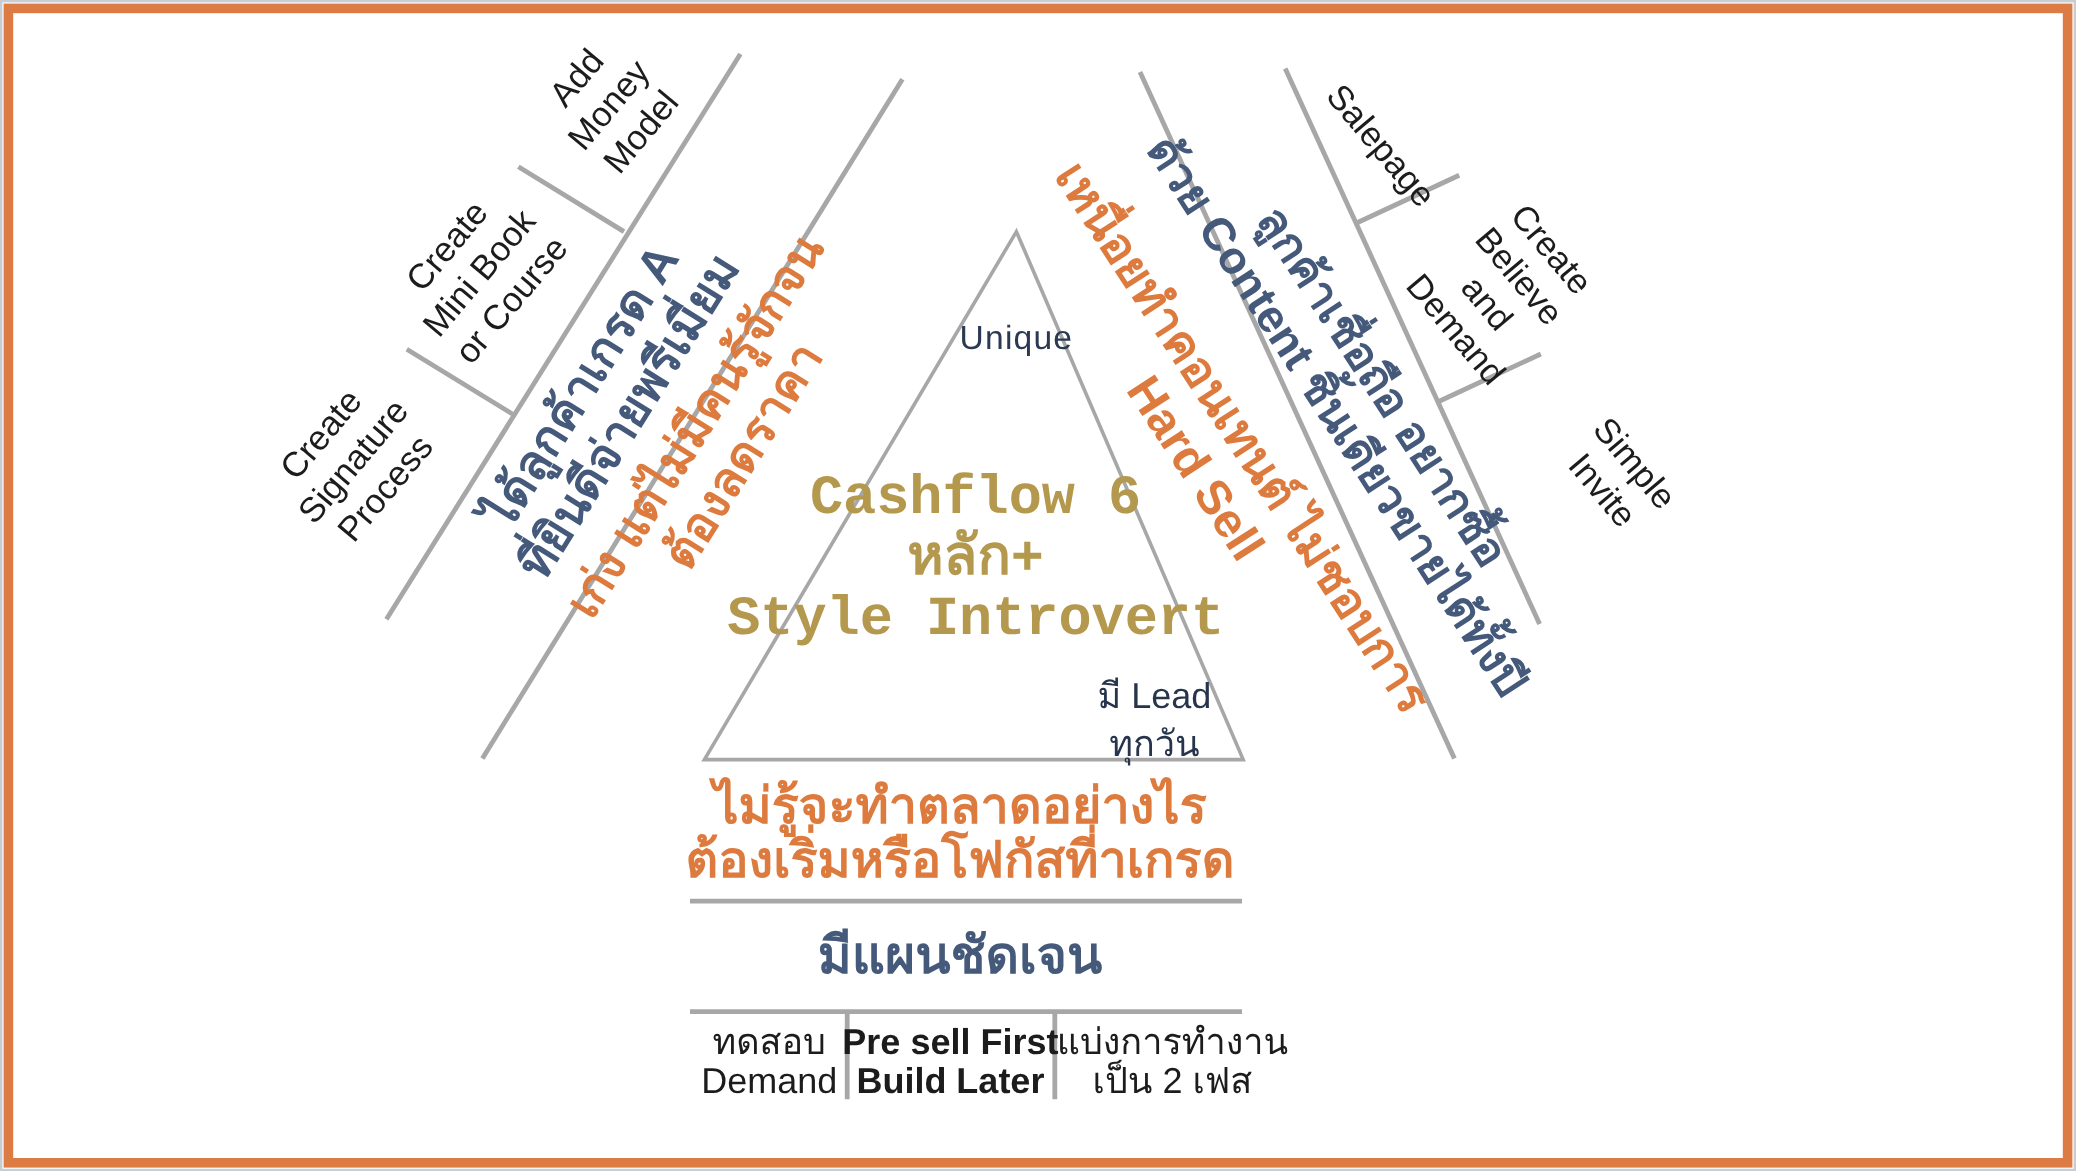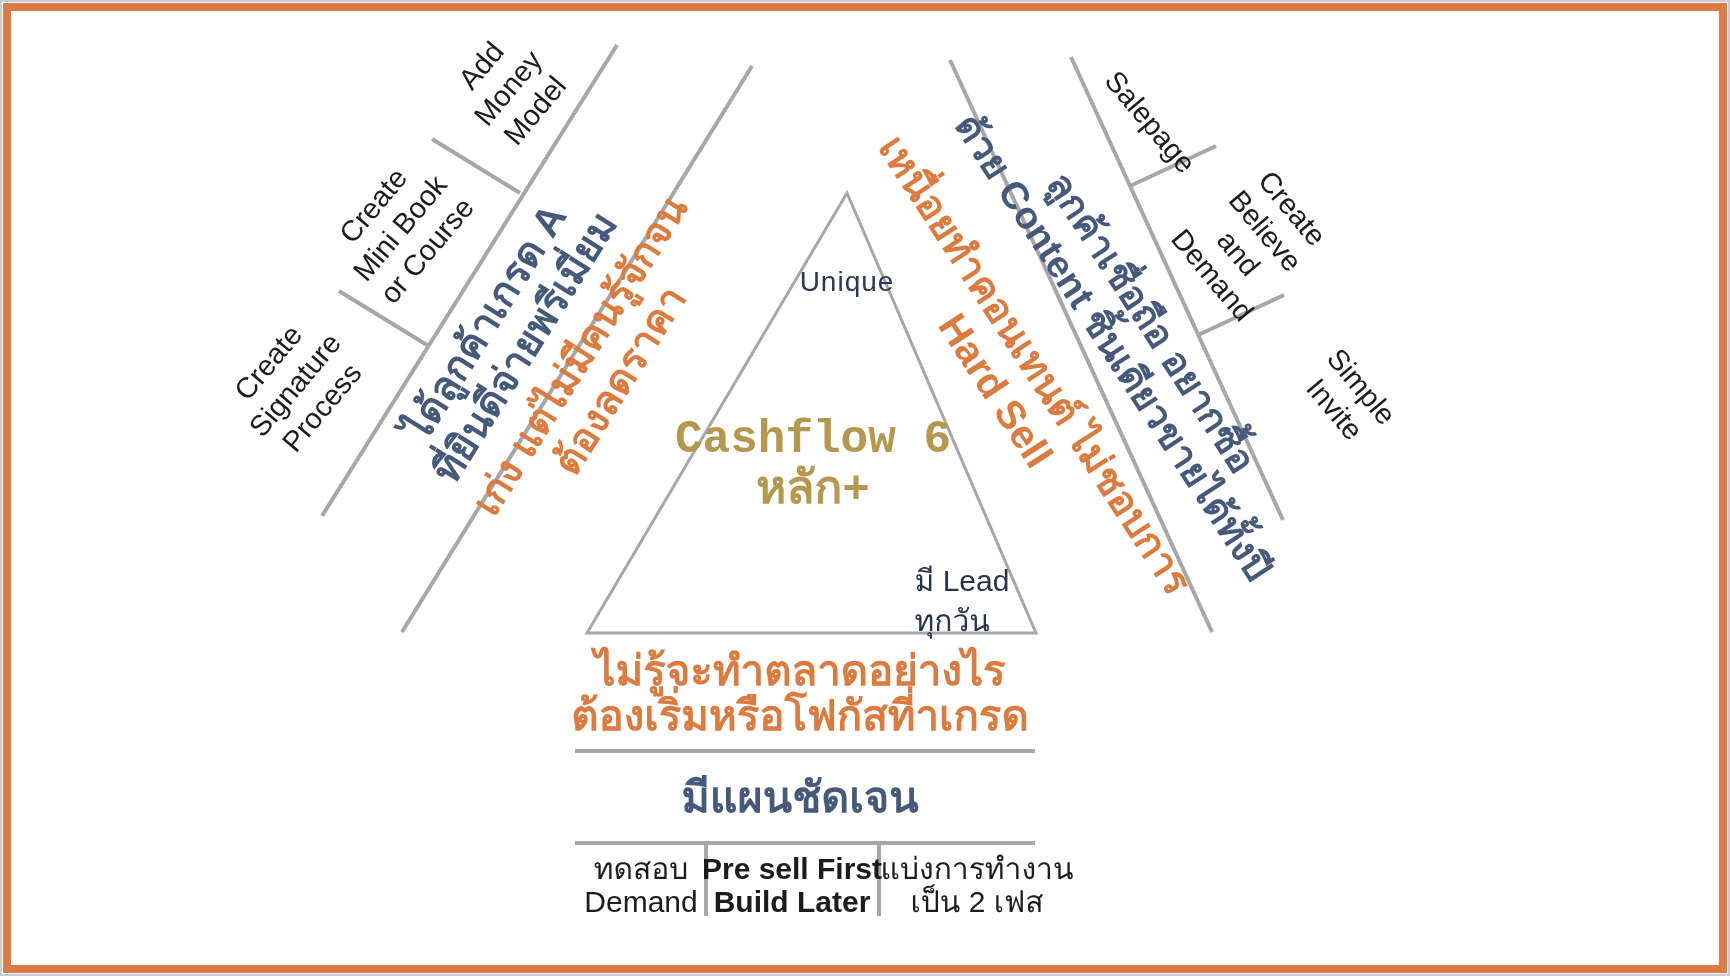--- a/index.html
+++ b/index.html
@@ -21,21 +21,21 @@
   .ln { white-space:nowrap; }
   
   .branch-label { font-size:29px; line-height:1.2; color:#1c1c1c; font-weight:400; }
   .rot-blue   { font-size:40px; line-height:1.18; color:#45597b; font-weight:bold; }
   .rot-blue-r { font-size:38px; line-height:1.18; color:#45597b; font-weight:bold; }
   .rot-orange { font-size:40px; line-height:1.18; color:#dd7a3e; font-weight:bold; }
   .unique     { font-size:28px; color:#2b3a52; font-weight:500; letter-spacing:1px; }
   .gold-title { font-size:46px; line-height:1.1; color:#b3984e; font-weight:bold; }
   .tri-corner { font-size:30px; line-height:1.32; color:#26354c; font-weight:400; }
   .align-l { text-align:left; }
-  .align-r { text-align:left; }
+  .align-r { text-align:center; }
   .bottom-pain     { font-size:42px; line-height:1.06; color:#dd7a3e; font-weight:bold;text-align:center; }
   .bottom-solution { font-size:43px; line-height:0.97; color:#45597b; font-weight:bold; }
   .step { font-size:30px; line-height:1.1; color:#1c1c1c; }
   .step-bold { font-weight:bold; }
 </style>
 </head>
 <body>
 
 <div class="stage">
 
@@ -57,20 +57,21 @@
     <line x1="575" y1="843" x2="1035" y2="843" stroke="#a7a7a7" stroke-width="4"></line>
     <line x1="706" y1="843" x2="706" y2="916" stroke="#a7a7a7" stroke-width="4"></line>
     <line x1="879" y1="843" x2="879" y2="916" stroke="#a7a7a7" stroke-width="4"></line>
   </svg>
 
   <div class="tb unique" style="left:847px; top:282px;">Unique</div>
 
   <div class="tb gold-title" style="left:813px; top:466px;font-family:Liberation Mono, monospace;">
       <div class="ln">Cashflow 6</div>
       <div class="ln">หลัก+</div>
+      <div class="ln">Style Introvert</div>
     </div>
 
 
   <div class="tb tri-corner align-r" style="left:962px; top:601px;">
       <div class="ln">มี Lead</div>
       <div class="ln">ทุกวัน</div>
     </div>
 
   <div class="tb rot-orange" style="left:600px; top:368px; --r:-58deg;">
       <div class="ln">เก่ง แต่ไม่มีคนรู้จักจน</div>

